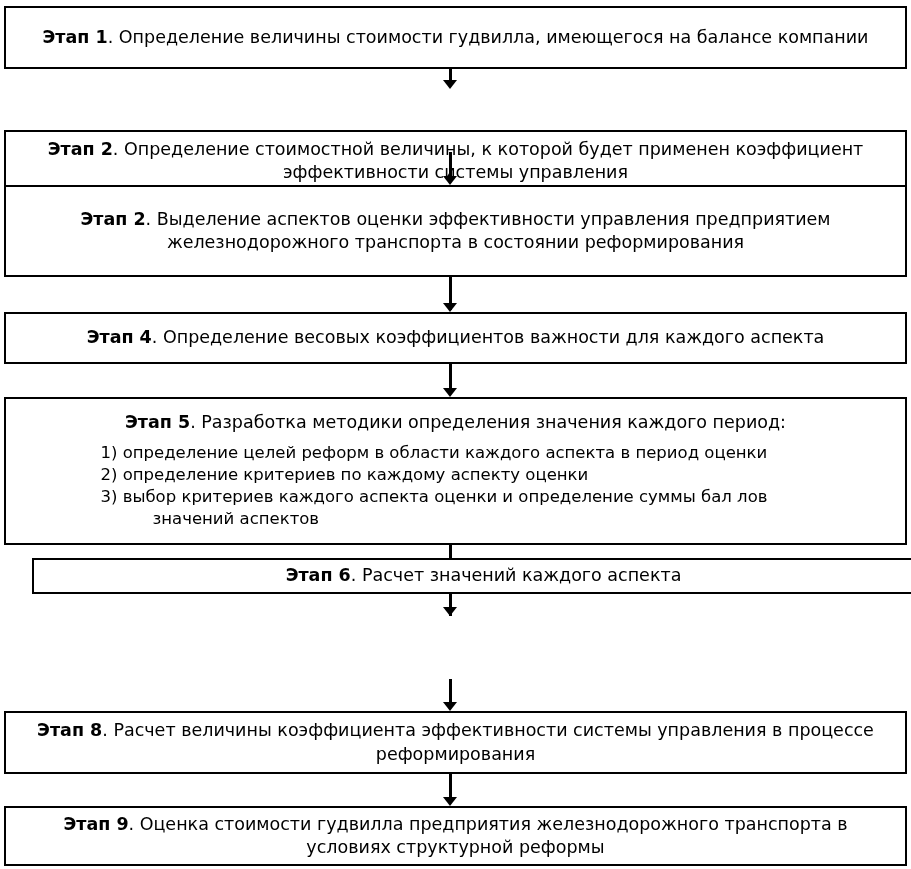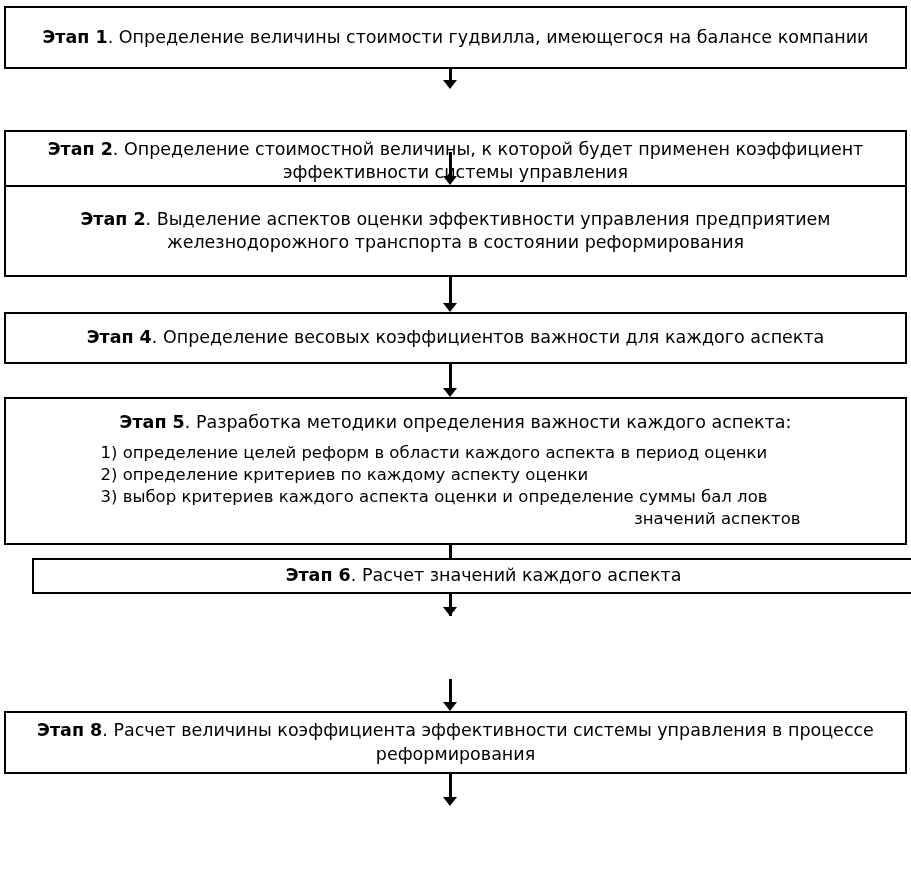--- a/index.html
+++ b/index.html
@@ -52,21 +52,20 @@
   }
   .sub-list li {
     padding-left: 26px;
     text-indent: -26px;
     margin: 0;
   }
   .sub-list li .cont {
     display: block;
     text-indent: 0;
     padding-left: 0;
-    text-align: right;
   }
   .connector {
     position: absolute;
     left: 449px;
     width: 3px;
     background: #000000;
   }
   .arrow-head {
     position: absolute;
     left: 443px;
@@ -109,21 +108,21 @@
   <div class="step-box" style="top:312px; height:52px;">
     <div class="step-text">
       <b>Этап 4</b><span>. Определение весовых коэффициентов важности для каждого аспекта</span>
     </div>
   </div>
   <div class="connector" style="top:364px; height:30px;"></div>
   <div class="arrow-head" style="top:388px;"></div>
 
   <div class="step-box" style="top:397px; height:148px; justify-content:flex-start;">
     <div class="step-text" style="margin-top:12px;">
-      <b>Этап 5</b><span>. Разработка методики определения важности каждого аспекта:</span>
+      <b>Этап 5</b><span>. Разработка методики определения значения каждого период:</span>
     </div>
     <ul class="sub-list" style="margin-top:8px;">
       <li>1) определение целей реформ в области каждого аспекта в период оценки</li>
       <li>2) определение критериев по каждому аспекту оценки</li>
       <li>
         <span>3) выбор критериев каждого аспекта оценки и определение суммы бал лов</span>
         <span class="cont" style="padding-left:26px;">значений аспектов</span>
       </li>
     </ul>
   </div>
@@ -141,14 +140,19 @@
   <div class="arrow-head" style="top:702px;"></div>
 
   <div class="step-box" style="top:711px; height:63px;">
     <div class="step-text">
       <b>Этап 8</b><span>. Расчет величины коэффициента эффективности системы управления в процессе реформирования</span>
     </div>
   </div>
   <div class="connector" style="top:774px; height:27px;"></div>
   <div class="arrow-head" style="top:797px;"></div>
 
+  <div class="step-box" style="top:806px; height:60px;">
+    <div class="step-text">
+      <b>Этап 9</b><span>. Оценка стоимости гудвилла предприятия железнодорожного транспорта в условиях структурной реформы</span>
+    </div>
+  </div>
 
 </div>
 
 </body></html>

